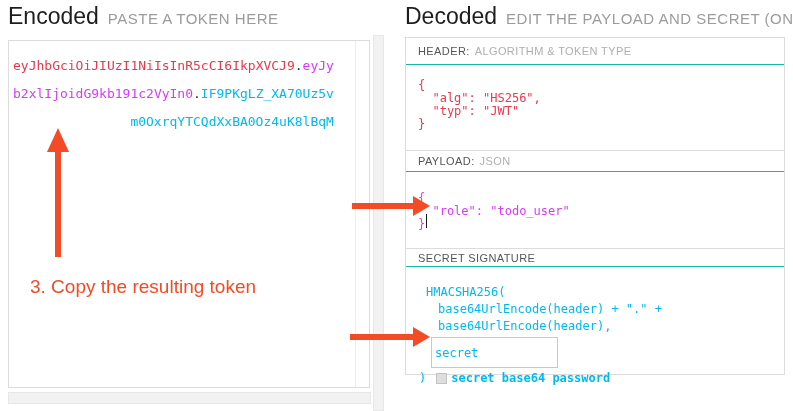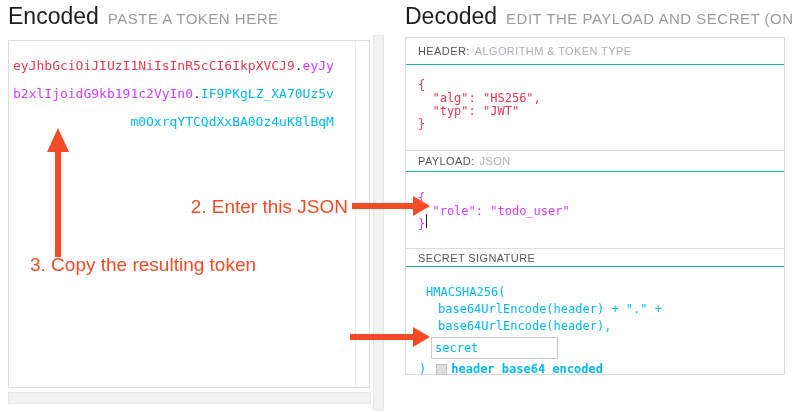--- a/index.html
+++ b/index.html
@@ -35,21 +35,21 @@
   .code-area{position:relative;border-bottom:1px solid #dcdcdc;box-sizing:border-box;}
   .code-pre{margin:0;font-family:"DejaVu Sans Mono","Liberation Mono",monospace;font-size:12px;line-height:13px;white-space:pre;}
   .header-code{height:86px;}
   .header-code .code-pre{padding:14px 0 0 12px;color:var(--red);}
   .payload-code{height:77px;}
   .payload-code .code-pre{padding:20px 0 0 12px;color:var(--purple);}
   .text-cursor{position:absolute;left:19.5px;top:42px;width:1.5px;height:14px;background:#1a1a1a;}
   .signature-code{height:112px;border-bottom:none;color:var(--blue);font-family:"DejaVu Sans Mono","Liberation Mono",monospace;font-size:12px;padding:18px 0 0 13px;box-sizing:border-box;}
   .sig-line{line-height:15px;white-space:pre;margin-left:7px;}
   .sig-indent{padding-left:12px;margin-top:2px;}
-  .secret-input{display:block;margin:3px 0 3px 12px;width:127px;height:22px;box-sizing:border-box;border:1px solid #c9c9c9;background:#fff;color:var(--blue);font-family:"DejaVu Sans Mono","Liberation Mono",monospace;font-size:12px;padding:0 3px;outline:none;}
+  .secret-input{display:block;margin:3px 0 3px 12px;width:127px;height:31px;box-sizing:border-box;border:1px solid #c9c9c9;background:#fff;color:var(--blue);font-family:"DejaVu Sans Mono","Liberation Mono",monospace;font-size:12px;padding:0 3px;outline:none;}
   .sig-close-row{display:flex;align-items:center;margin-top:2px;line-height:15px;}
   .checkbox{display:inline-block;width:9px;height:9px;background:#dedede;border:1px solid #c2c2c2;margin:0 4px 0 10px;}
   .checkbox-label{font-weight:bold;font-size:12px;letter-spacing:0;}
 
   
   .ann-text{position:absolute;color:var(--orange);font-size:19px;white-space:nowrap;}
   .ann-right{text-align:right;}
   .arrow-line-h{position:absolute;height:6px;background:var(--orange);}
   .arrow-head-right{position:absolute;width:0;height:0;border-top:10px solid transparent;border-bottom:10px solid transparent;border-left:17px solid var(--orange);}
   .arrow-line-v{position:absolute;width:6px;background:var(--orange);}
@@ -106,29 +106,28 @@
       <span class="section-label-strong">SECRET SIGNATURE</span>
     </div>
     <div class="signature-code">
       <div class="sig-line">HMACSHA256(</div>
       <div class="sig-line sig-indent">base64UrlEncode(header) + "." +</div>
       <div class="sig-line sig-indent">base64UrlEncode(header),</div>
       <input class="secret-input" type="text" value="secret" style="">
       <div class="sig-close-row">
         <span>)</span>
         <span class="checkbox"></span>
-        <span class="checkbox-label">header base64 encoded</span>
+        <span class="checkbox-label">secret base64 password</span>
       </div>
     </div>
   </div>
 
-  <div class="ann-text ann-right" style="left:0;top:196px;width:348px;">2. Enter this JSON</div>
   <div class="arrow-line-h" style="left:352px;top:203px;width:62px;"></div>
   <div class="arrow-head-right" style="left:413px;top:196px;"></div>
 
   <div class="arrow-line-h" style="left:350px;top:334px;width:64px;"></div>
   <div class="arrow-head-right" style="left:413px;top:327px;"></div>
 
-  <div class="ann-text" style="left:30px;top:254px;">3. Copy the resulting token</div>
+  <div class="ann-text" style="left:30px;top:276px;">3. Copy the resulting token</div>
   <div class="arrow-line-v" style="left:55px;top:150px;height:107px;"></div>
   <div class="arrow-head-up" style="left:47px;top:128px;"></div>
 
 </div>
 
 </body></html>

